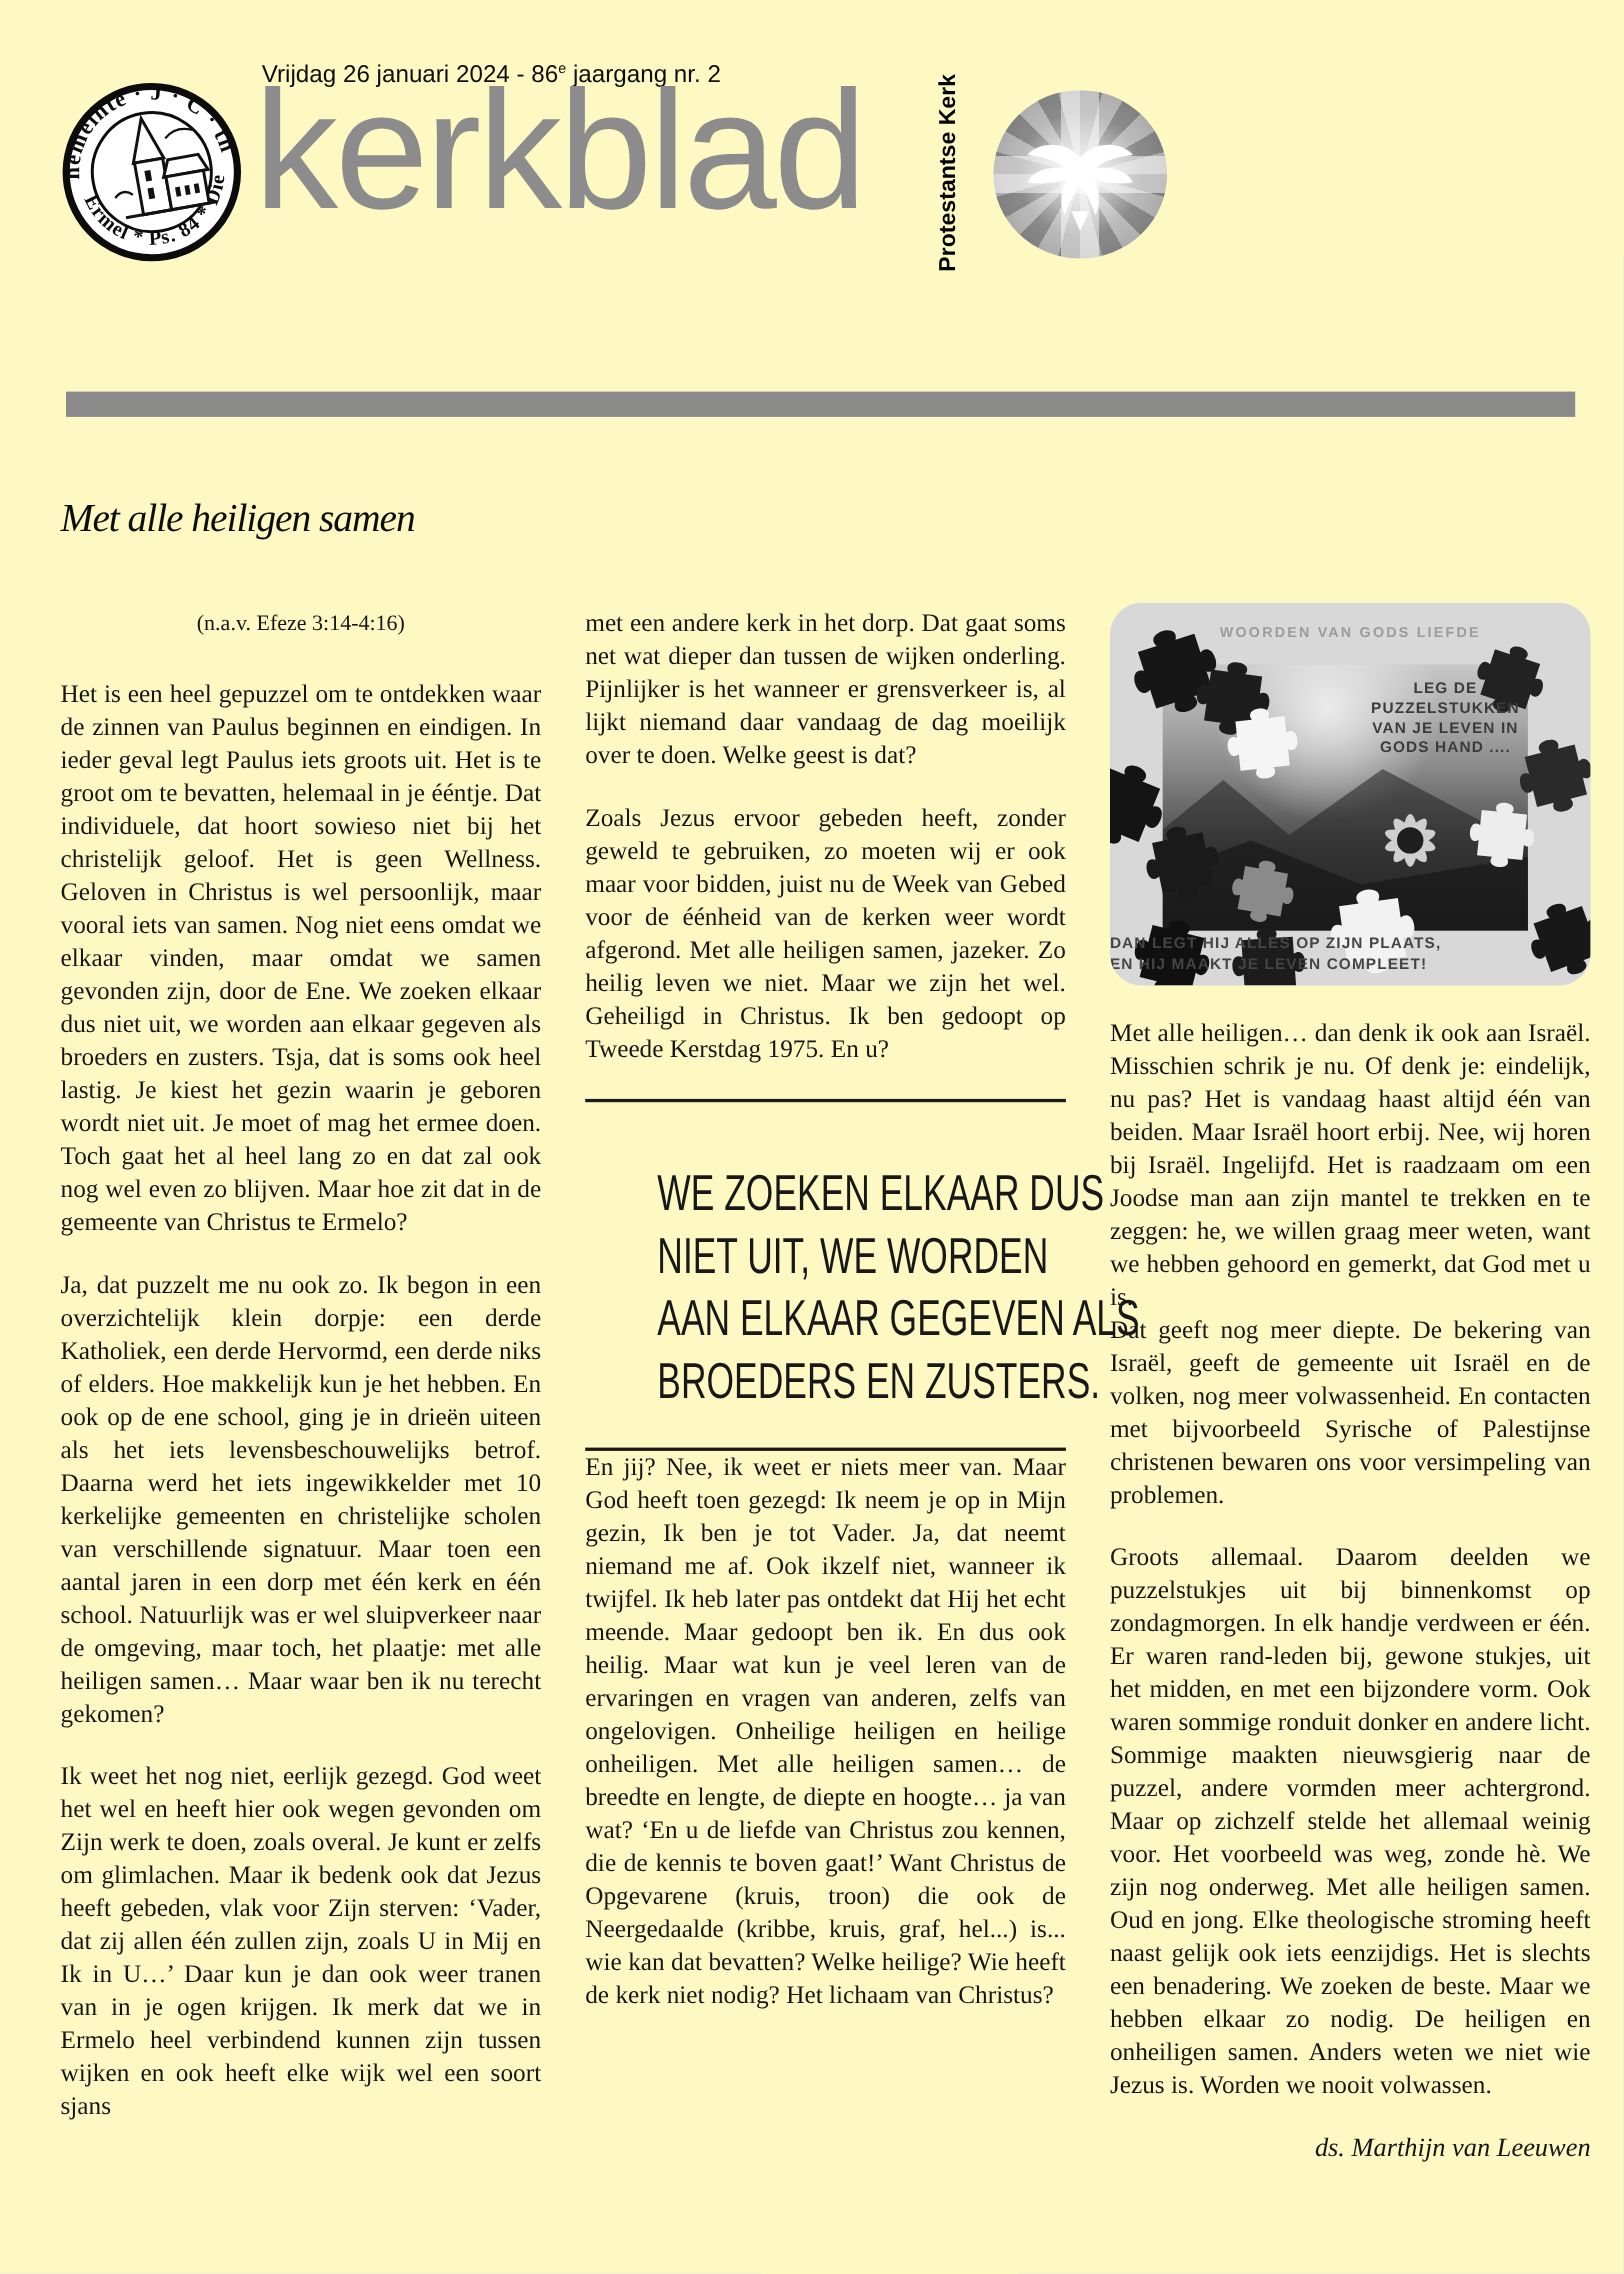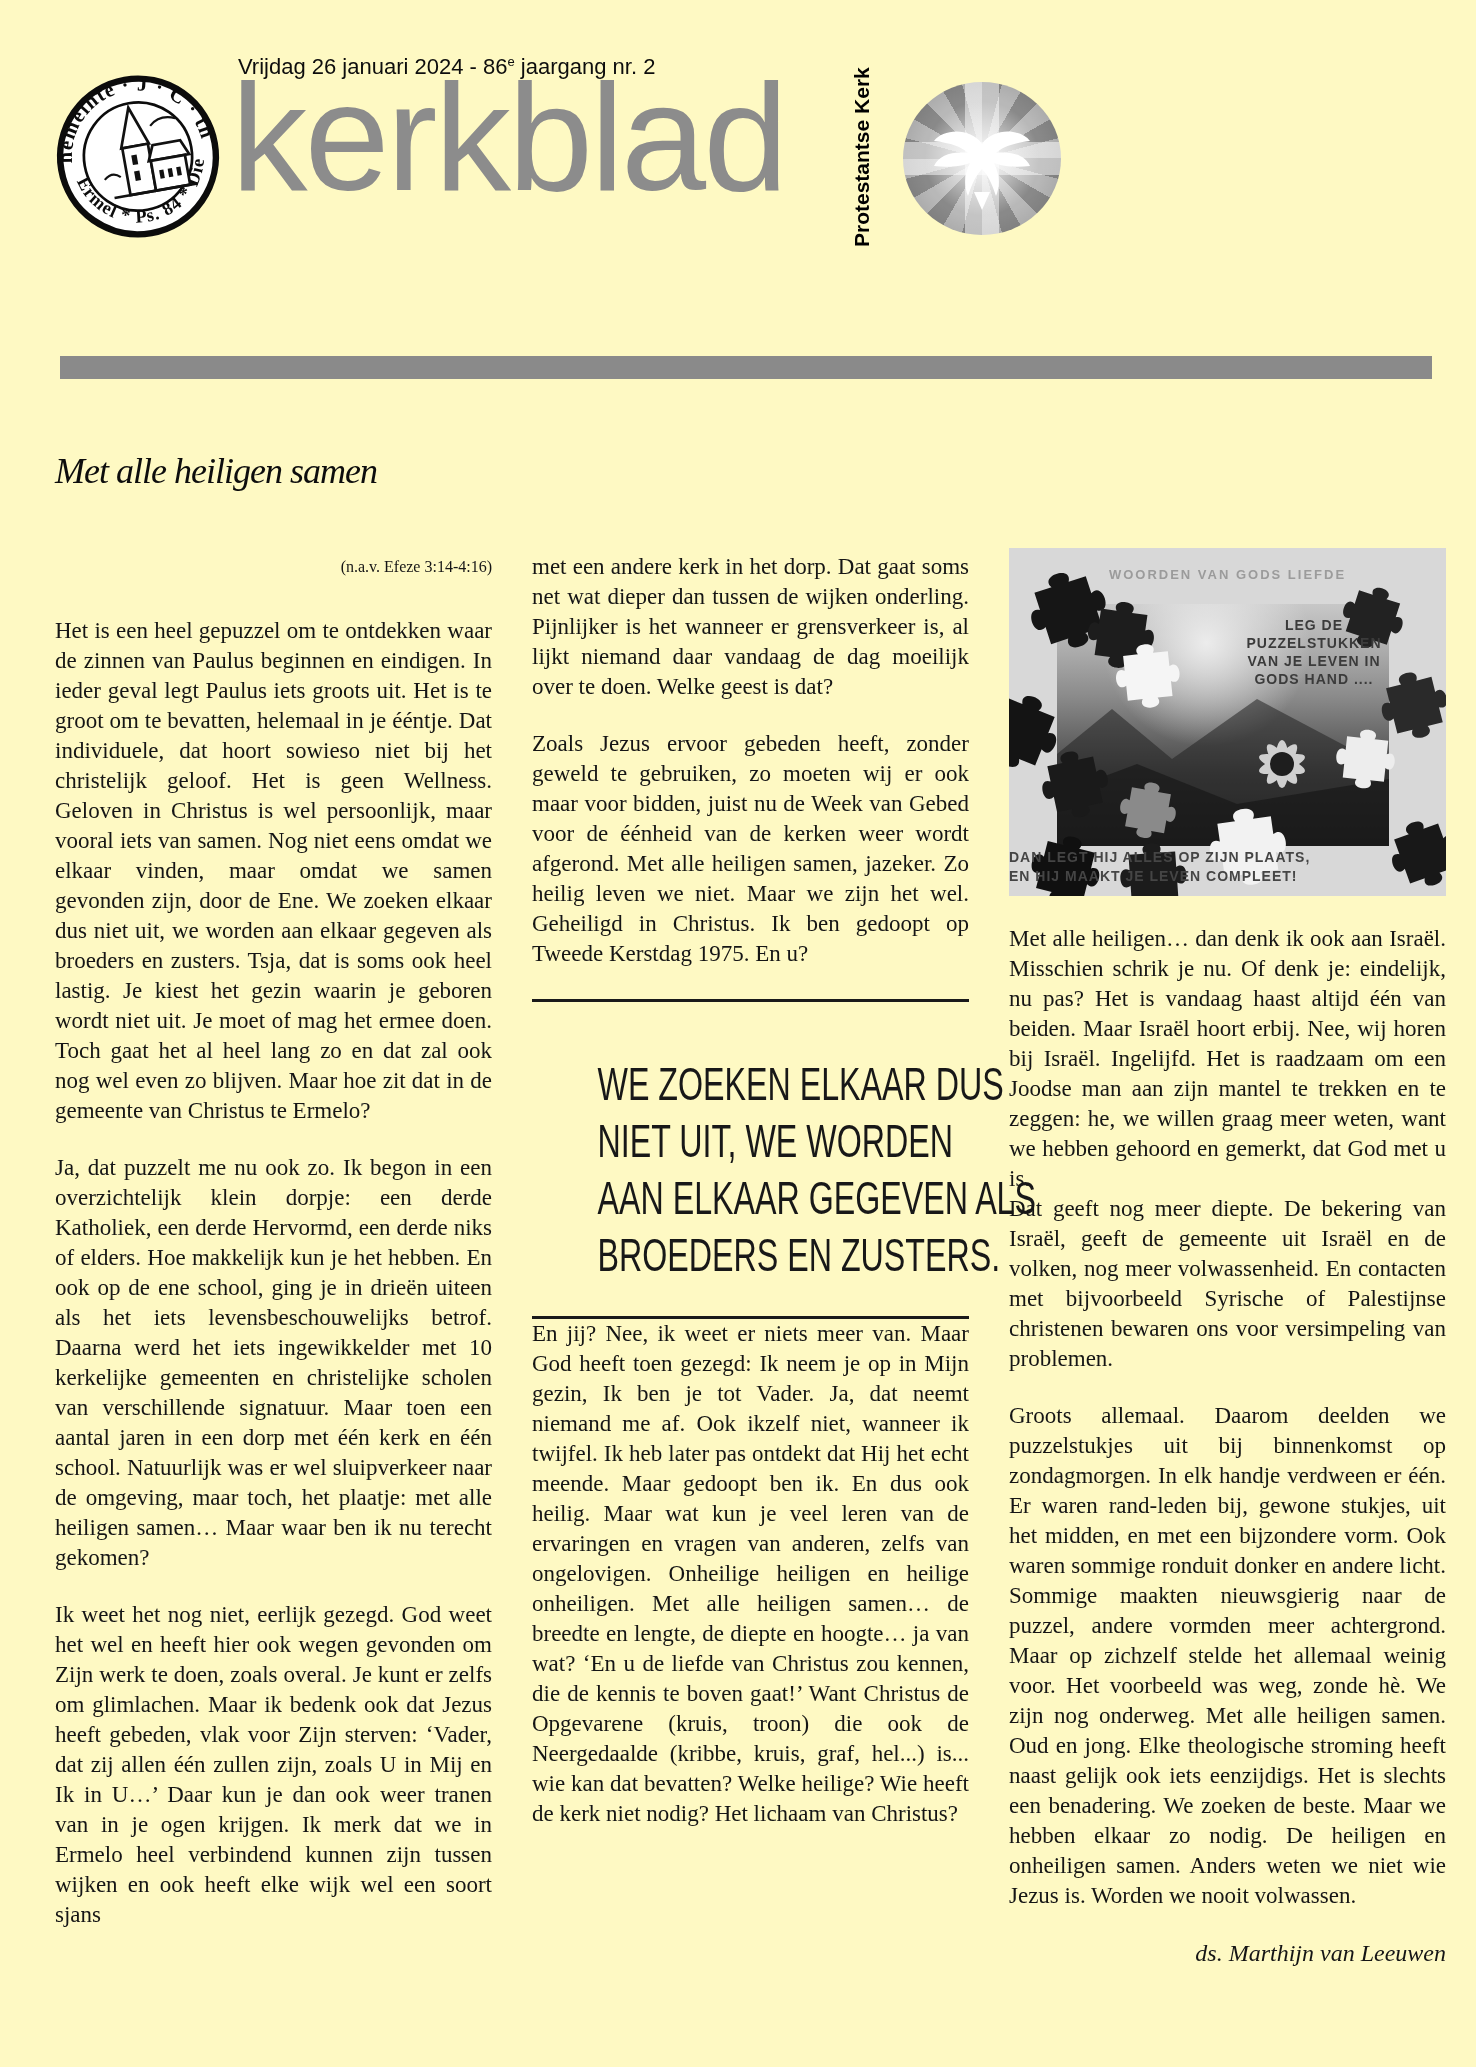--- a/index.html
+++ b/index.html
@@ -31,33 +31,33 @@
 
   
   .article-title{position:absolute;left:55px;top:450px;font-style:italic;font-size:36px;
                  letter-spacing:-1px;color:#0d0d0d;white-space:nowrap;}
   .col{position:absolute;width:437px;font-size:23px;line-height:30px;text-align:justify;}
   .col p{margin:0 0 27px 0;}
   .col p:last-child{margin-bottom:0;}
   .col1{left:55px;top:552px;}
   .col2{left:532px;top:552px;}
   .col3{left:1009px;top:548px;}
-  .ref-line{font-size:16px;text-align:right;margin:0 0 34px 0;}
+  .ref-line{font-size:20px;text-align:center;margin:0 0 34px 0;}
 
   .divider{border:0;border-top:3px solid #1a1a1a;margin:30px 0 0 0;}
   .divider.below-quote{margin-top:32px;}
   .pull-quote{margin-top:54px;text-align:center;font-family:"Liberation Sans",sans-serif;
               font-size:46px;line-height:57px;color:#181818;transform:scaleX(.70);
               transform-origin:50% 0;letter-spacing:0;}
   .pull-quote .q-line{white-space:nowrap;}
   .after-quote{margin-top:50px;}
 
   
   .figure{position:relative;width:437px;height:348px;background:#d8d8d8;overflow:hidden;
-          margin-bottom:28px;}
+          margin-bottom:28px;border-radius:29px;}
   .fig-photo{position:absolute;left:48px;top:56px;width:332px;height:242px;
       background:
         radial-gradient(circle at 45% 16%, #ececec 0%, rgba(236,236,236,0) 38%),
         linear-gradient(180deg,#c7c7c7 0%,#ababab 20%,#8b8b8b 38%,#6d6d6d 52%,#474747 70%,#262626 100%);}
   .fig-mountains{position:absolute;left:0;top:0;width:100%;height:100%;}
   .fig-cap-top{position:absolute;left:0;top:12px;width:100%;text-align:center;
       font-family:"Liberation Sans",sans-serif;font-size:13px;font-weight:700;letter-spacing:2px;
       color:#9b9b9b;}
   .fig-cap-mid{position:absolute;right:52px;top:68px;width:160px;text-align:center;
       font-family:"Liberation Sans",sans-serif;font-size:14px;font-weight:700;letter-spacing:1px;

